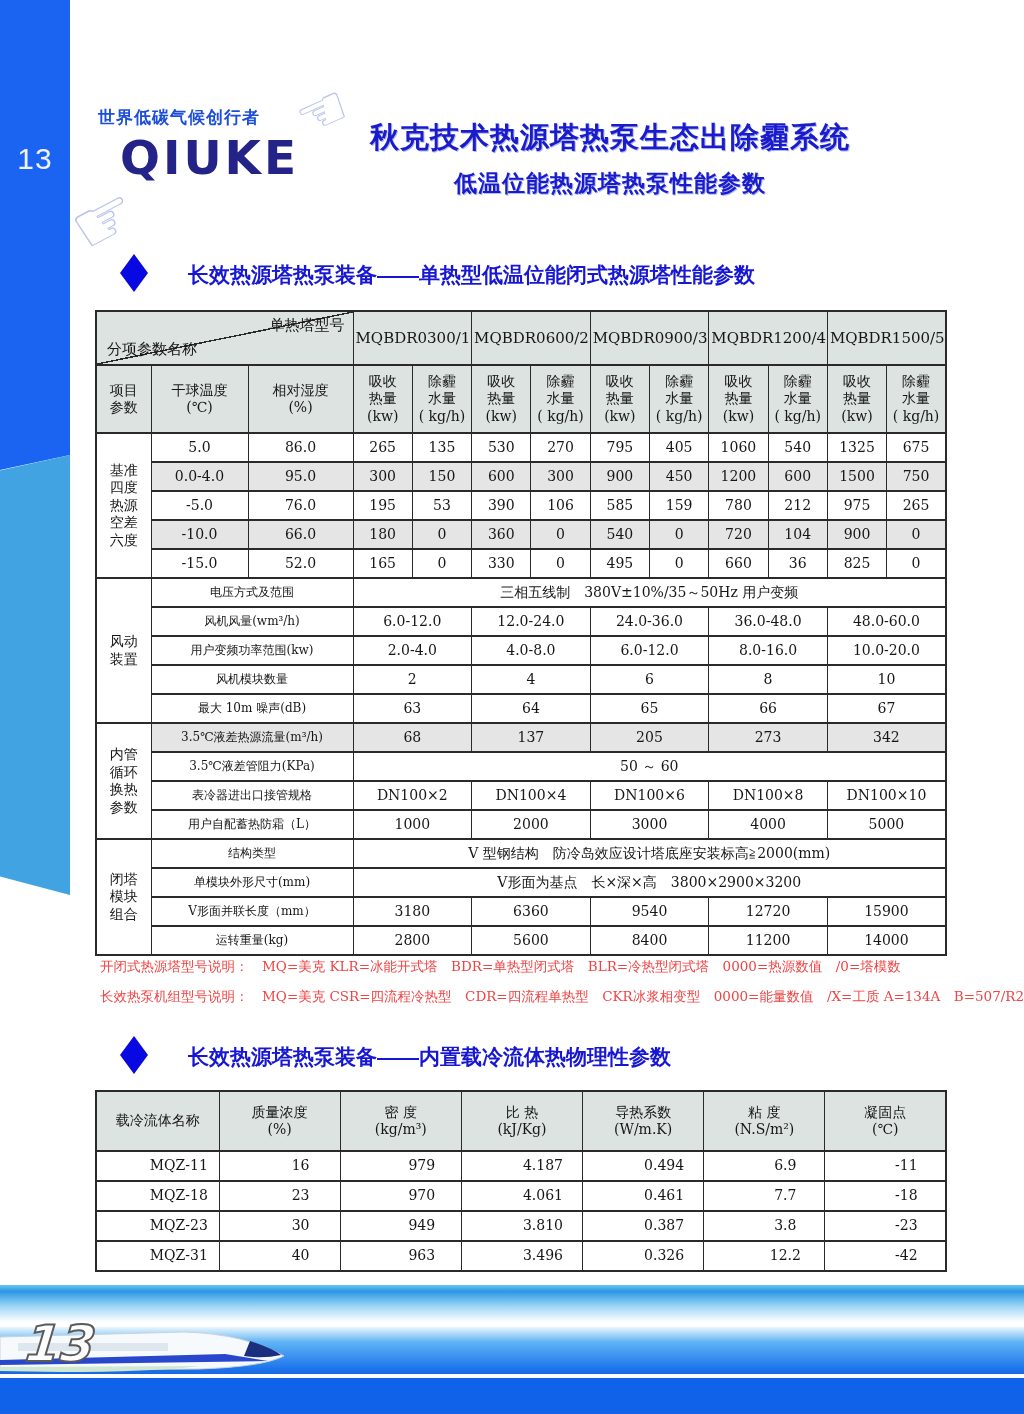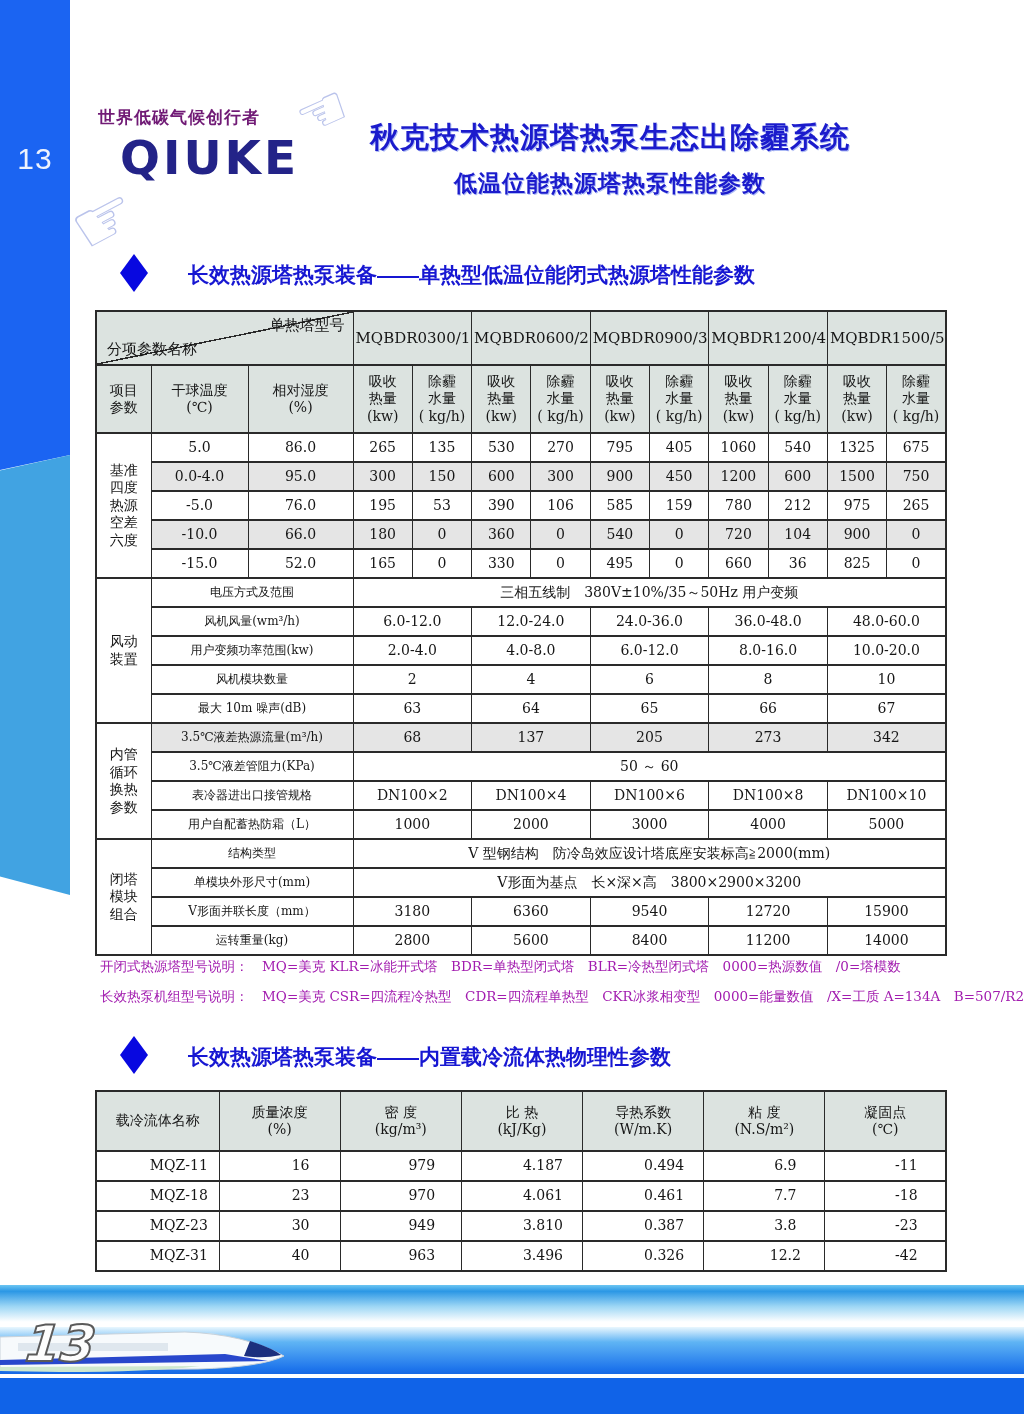--- a/index.html
+++ b/index.html
@@ -7,21 +7,21 @@
         font-family:"Liberation Sans",sans-serif;}
   
   .strip-dark{position:absolute;left:0;top:0;width:70px;height:470px;background:#1b64f2;
         clip-path:polygon(0 0,100% 0,100% 96.8%,0 100%);}
   .strip-light{position:absolute;left:0;top:455px;width:70px;height:440px;background:#41a3e2;
         clip-path:polygon(0 3.5%,100% 0,100% 100%,0 95.8%);}
   .side-num{position:absolute;left:0;top:142px;width:70px;text-align:center;color:#eef3fd;
         font-size:30px;letter-spacing:1px;}
   
   .logo{position:absolute;left:88px;top:100px;width:270px;height:135px;}
-  .logo-tag-top{position:absolute;left:10px;top:6px;font-size:17px;font-weight:bold;color:#701a75;letter-spacing:1px;}
+  .logo-tag-top{position:absolute;left:10px;top:6px;font-size:17px;font-weight:bold;color:#1d4ed8;letter-spacing:1px;}
   .logo-word{position:absolute;left:32px;top:30px;font-size:47px;font-weight:900;color:#232388;letter-spacing:3px;
         font-family:"DejaVu Sans",sans-serif;}
   .logo-tag-bottom{position:absolute;left:108px;top:92px;font-size:19px;font-weight:bold;color:#1f1f8a;}
   .hand{position:absolute;color:#b3bde9;opacity:.9;font-family:"DejaVu Sans",sans-serif;}
   .hand-left{left:-16px;top:78px;font-size:72px;transform:rotate(-28deg);}
   .hand-right{left:208px;top:-22px;font-size:58px;transform:rotate(-24deg);}
   
   .main-title{position:absolute;left:370px;top:118px;width:480px;text-align:center;
         font-size:29px;font-weight:bold;color:#1b1bcc;letter-spacing:1px;text-shadow:1px 1px 0 #aebcf5;}
   .sub-title{position:absolute;left:370px;top:168px;width:480px;text-align:center;
@@ -48,21 +48,21 @@
   .shaded td{background:#e5e5e5;}
   .pre{white-space:pre-line;}
   .lbl{font-size:12px;white-space:nowrap;}
   .corner{position:relative;padding:0;
      background-image:linear-gradient(to bottom right,transparent 49.3%,#2a2a2a 49.3%,#2a2a2a 50.7%,transparent 50.7%);margin-top:44px;}
   .corner .c-top{position:absolute;right:8px;top:4px;font-size:15px;}
   .corner .c-bot{position:absolute;left:10px;bottom:5px;font-size:15px;}
   .t2 tr.hr td{height:58px;}
   .t2 tr.dr td{height:28px;font-size:14px;padding-left:44px;}
   
-  .note{position:absolute;left:100px;width:860px;font-size:13.5px;color:#a21caf;white-space:nowrap;
+  .note{position:absolute;left:100px;width:860px;font-size:13.5px;color:#ef4444;white-space:nowrap;
         font-family:"DejaVu Serif","Liberation Serif",serif;}
   .note1{top:958px;} .note2{top:988px;}
   
   .footer{position:absolute;left:0;top:1285px;width:1024px;height:129px;}
   .f-grad{position:absolute;left:0;top:0;width:1024px;height:45px;
         background:linear-gradient(180deg,#6cc6f2 0%,#2b97e5 14%,#9ed7f5 48%,#ffffff 82%);}
   .f-band{position:absolute;left:0;top:42px;width:1024px;height:47px;
         background:linear-gradient(180deg,#eaf7fe 0%,#5fb4f4 32%,#1f76ec 88%,#1668e4 100%);}
   .f-line{position:absolute;left:0;top:89px;width:1024px;height:4px;background:#ffffff;}
   .f-solid{position:absolute;left:0;top:93px;width:1024px;height:36px;background:#1063e8;}

